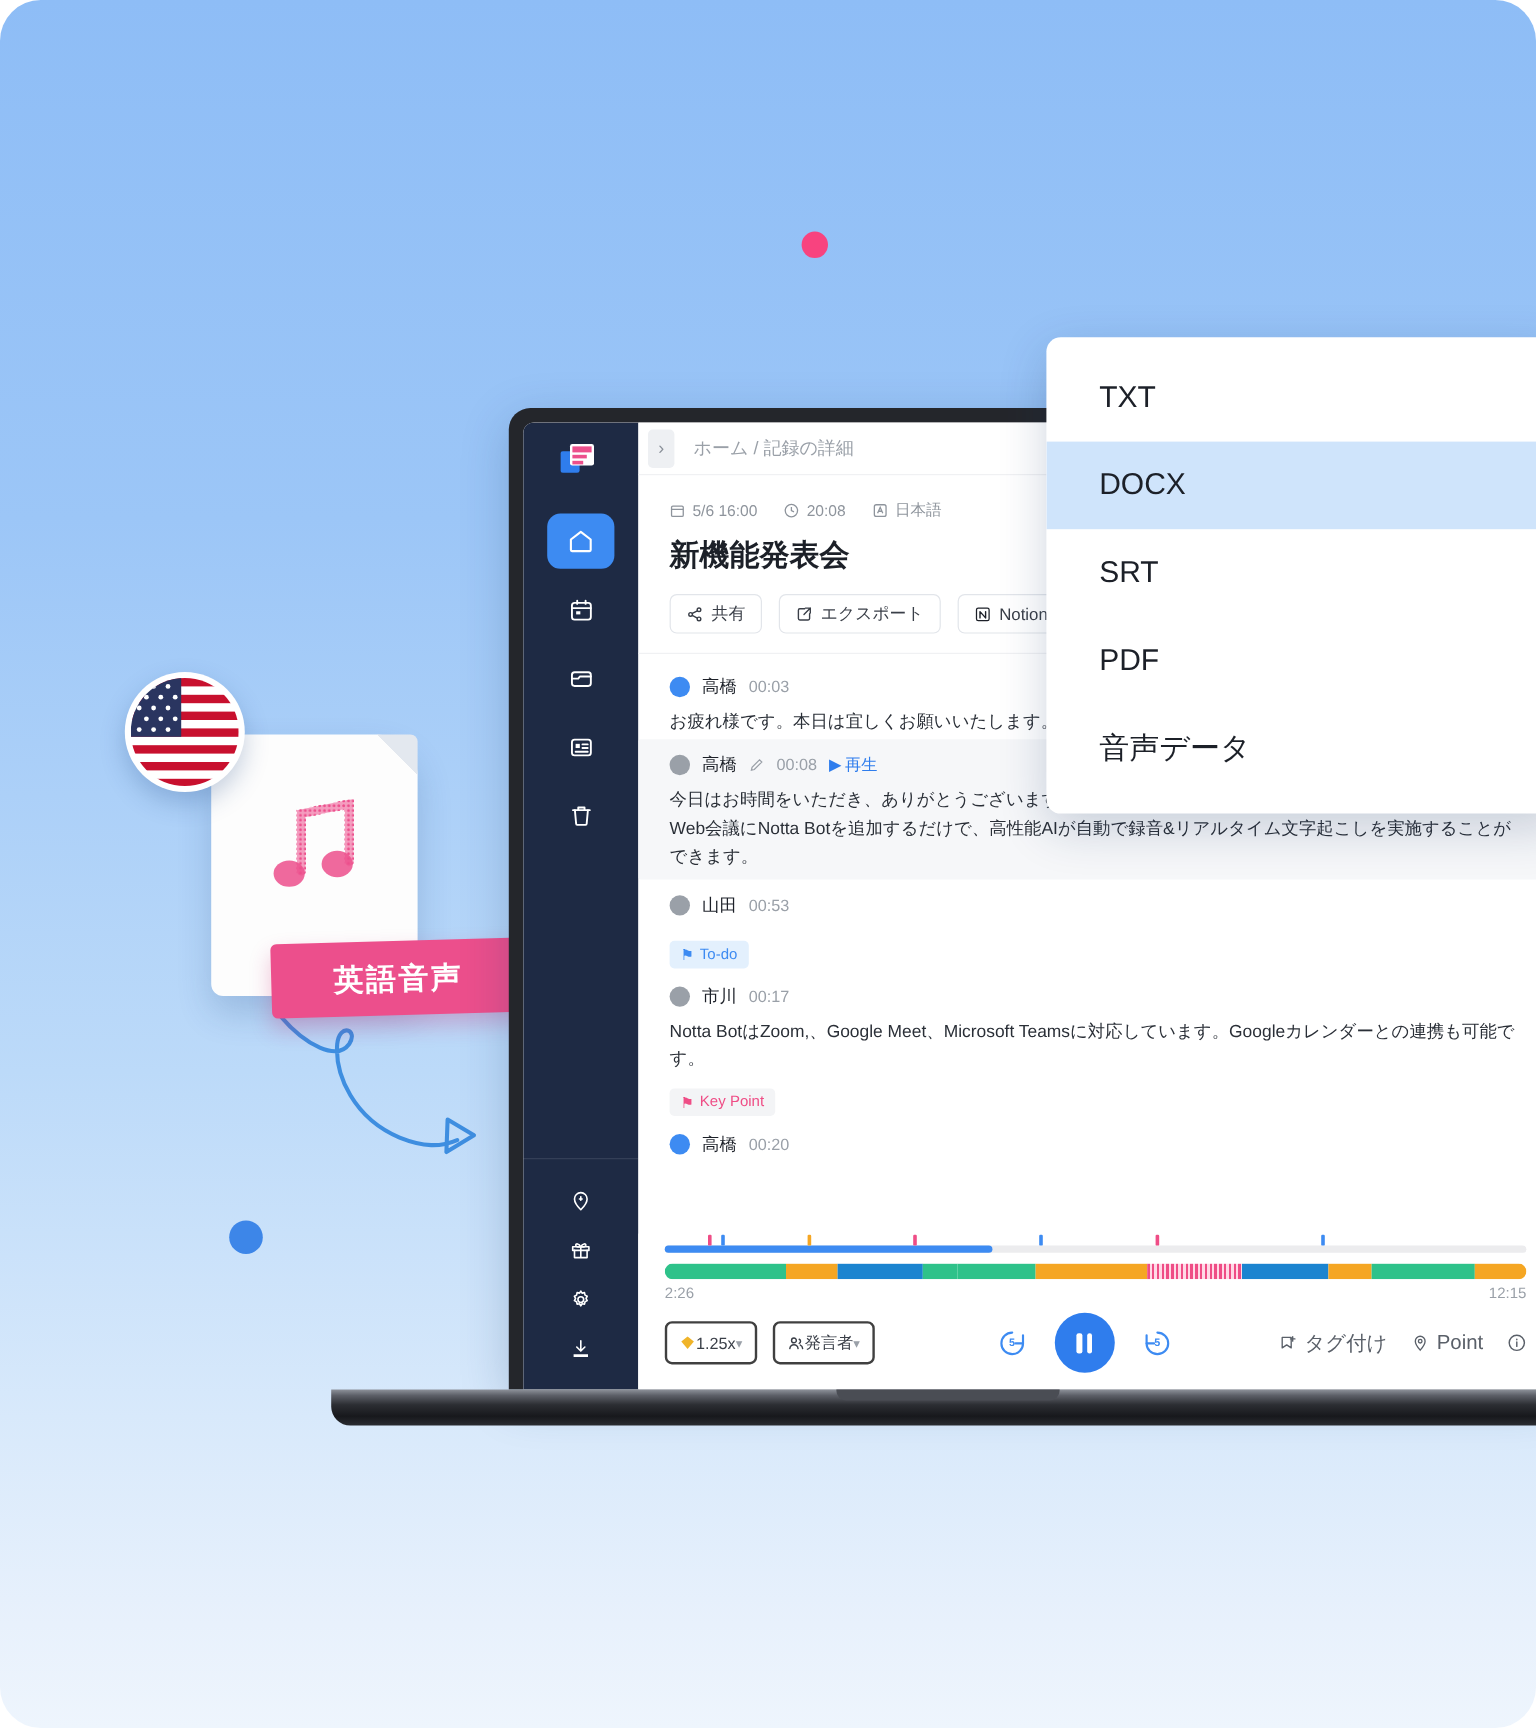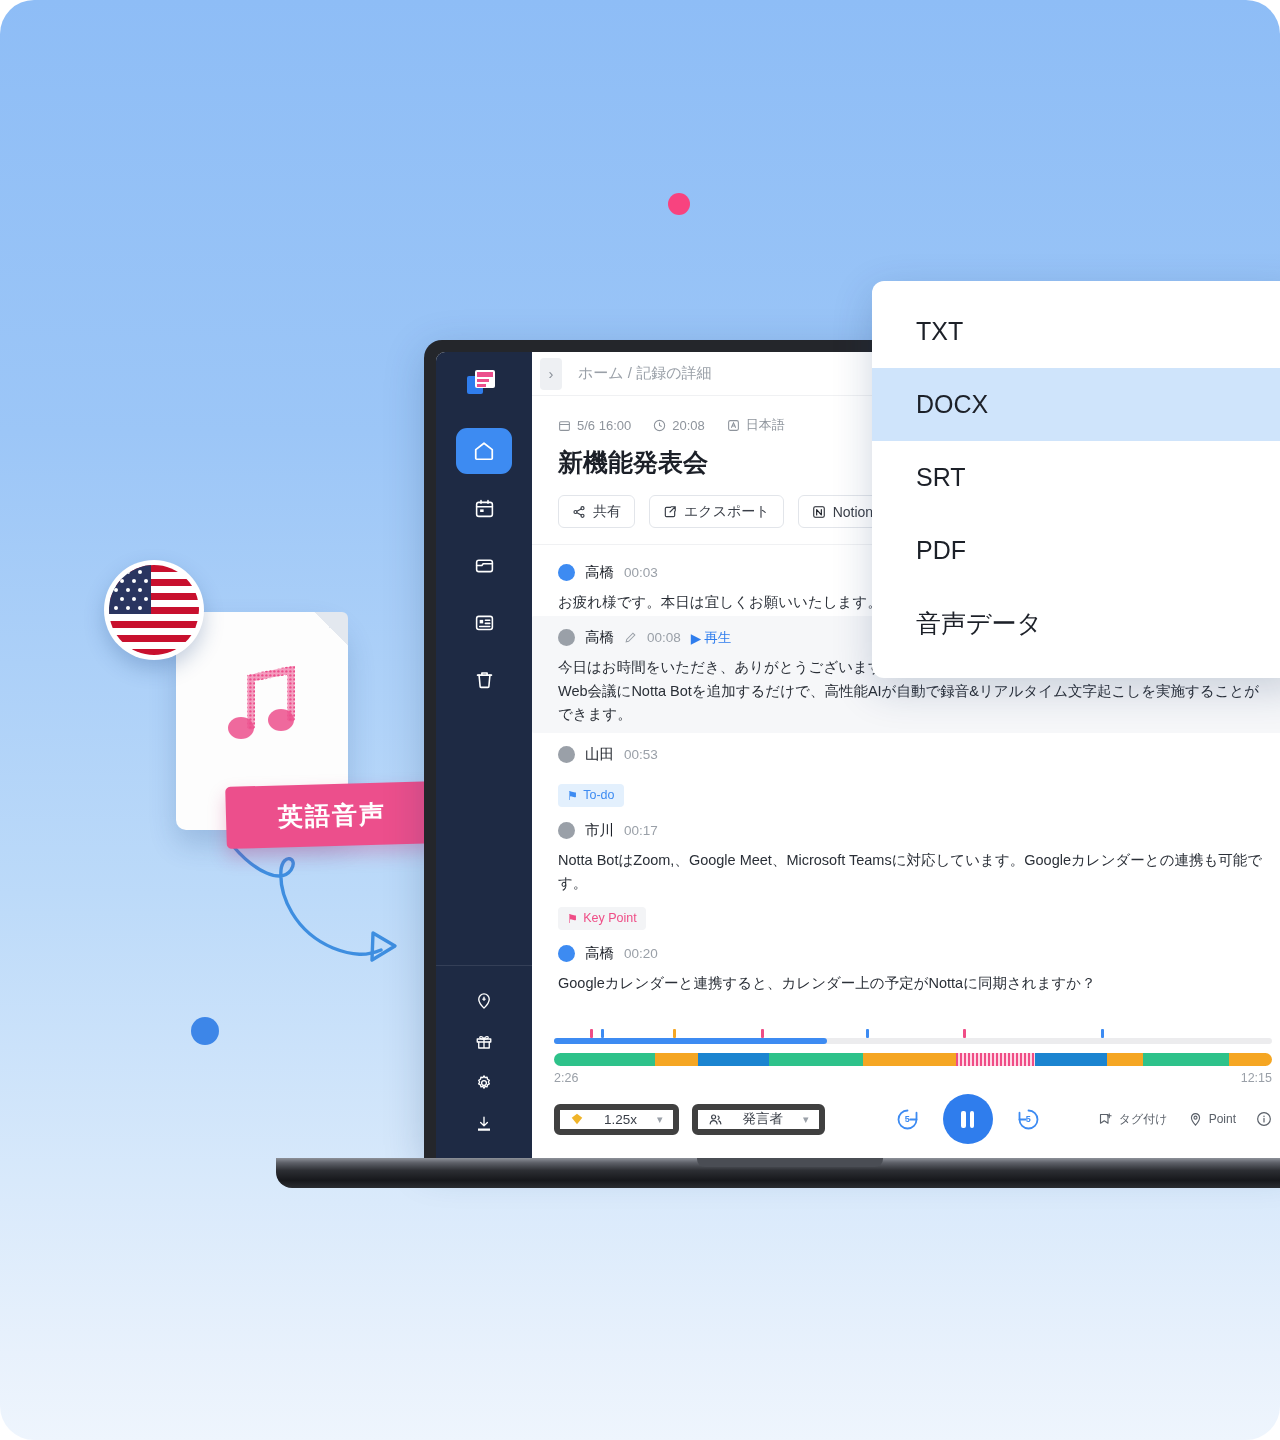--- a/index.html
+++ b/index.html
@@ -157,37 +157,37 @@
   #progress-track {
     position: relative; height: 6px; background: #ececee; border-radius: 3px; margin-bottom: 9px;
   }
   #progress-fill { position: absolute; left: 0; top: 0; height: 6px; border-radius: 3px; background: #3d8bf2; }
   .marker { position: absolute; top: -9px; width: 3px; height: 9px; border-radius: 1px; }
   #segment-bar { display: flex; height: 13px; border-radius: 7px; overflow: hidden; }
   .segment { height: 100%; }
   #time-row { display: flex; justify-content: space-between; margin-top: 5px; font-size: 12.5px; color: #9aa0a8; }
   #controls-row { display: flex; align-items: center; margin-top: 9px; }
   .pill {
-    height: 31px; border: 6px solid #404040; border-radius: 6px;
-    display: flex; align-items: center; gap: 20px; padding: 3px 10px;
+    height: 31px; border: 2px solid #404040; border-radius: 6px;
+    display: flex; align-items: center; gap: 0; padding: 16px 10px;
     font-size: 13.5px; color: #3a3f48; margin-right: 13px; background: #fff;
   }
   #center-controls { flex: 1; display: flex; align-items: center; justify-content: center; gap: 22px; }
   .skip-btn {
     width: 27px; height: 27px; color: #3d8bf2; display: flex; align-items: center; justify-content: center;
     position: relative;
   }
   .skip-num { position: absolute; font-size: 9px; font-weight: 700; color: #3d8bf2; }
   #play-pause {
     width: 50px; height: 50px; border-radius: 50%; background: #2f7ded;
     display: flex; align-items: center; justify-content: center; gap: 4px;
   }
   .pause-bar { width: 4.5px; height: 17px; background: #fff; border-radius: 2px; }
   #right-controls { display: flex; align-items: center; gap: 20px; }
-  .right-item { display: flex; align-items: center; gap: 6px; font-size: 12px; color: #5a6069; }
+  .right-item { display: flex; align-items: center; gap: 6px; font-size: 17px; color: #5a6069; }
 
   
   #export-dropdown {
     position: absolute; left: 872px; top: 281px; width: 430px;
     background: #fff; border-radius: 12px 0 0 12px;
     box-shadow: 0 12px 40px rgba(20,50,100,.20);
     padding: 14px 0 18px 0; overflow: hidden;
   }
   .dropdown-item {
     height: 73px; display: flex; align-items: center; padding-left: 44px;
@@ -445,21 +445,20 @@
                 </div><div class="entry-text">Notta BotはZoom,、Google Meet、Microsoft Teamsに対応しています。Googleカレンダーとの連携も可能です。</div><div class="tag keypoint">
                   <span>⚑</span>
                   <span>Key Point</span>
                 </div></div>
               <div class="entry">
                 <div class="entry-head">
                   <div class="avatar" style="background: rgb(61, 139, 242);"></div>
                   <span class="speaker-name">高橋</span>
                   <span class="entry-time">00:20</span>
                 </div>
-                <div class="entry-text">Googleカレンダーと連携すると、カレンダー上の予定がNottaに同期されますか？</div>
               </div>
             </div>
 
           <div id="player">
             <div id="progress-track">
               <div id="progress-fill" style="width: 38%;"></div>
             <div class="marker" style="left: 5%; background: rgb(239, 77, 134);"></div>
                 <div class="marker" style="left: 6.53846%; background: rgb(61, 139, 242);"></div>
                 <div class="marker" style="left: 16.5385%; background: rgb(245, 166, 35);"></div>
                 <div class="marker" style="left: 28.8462%; background: rgb(239, 77, 134);"></div>

